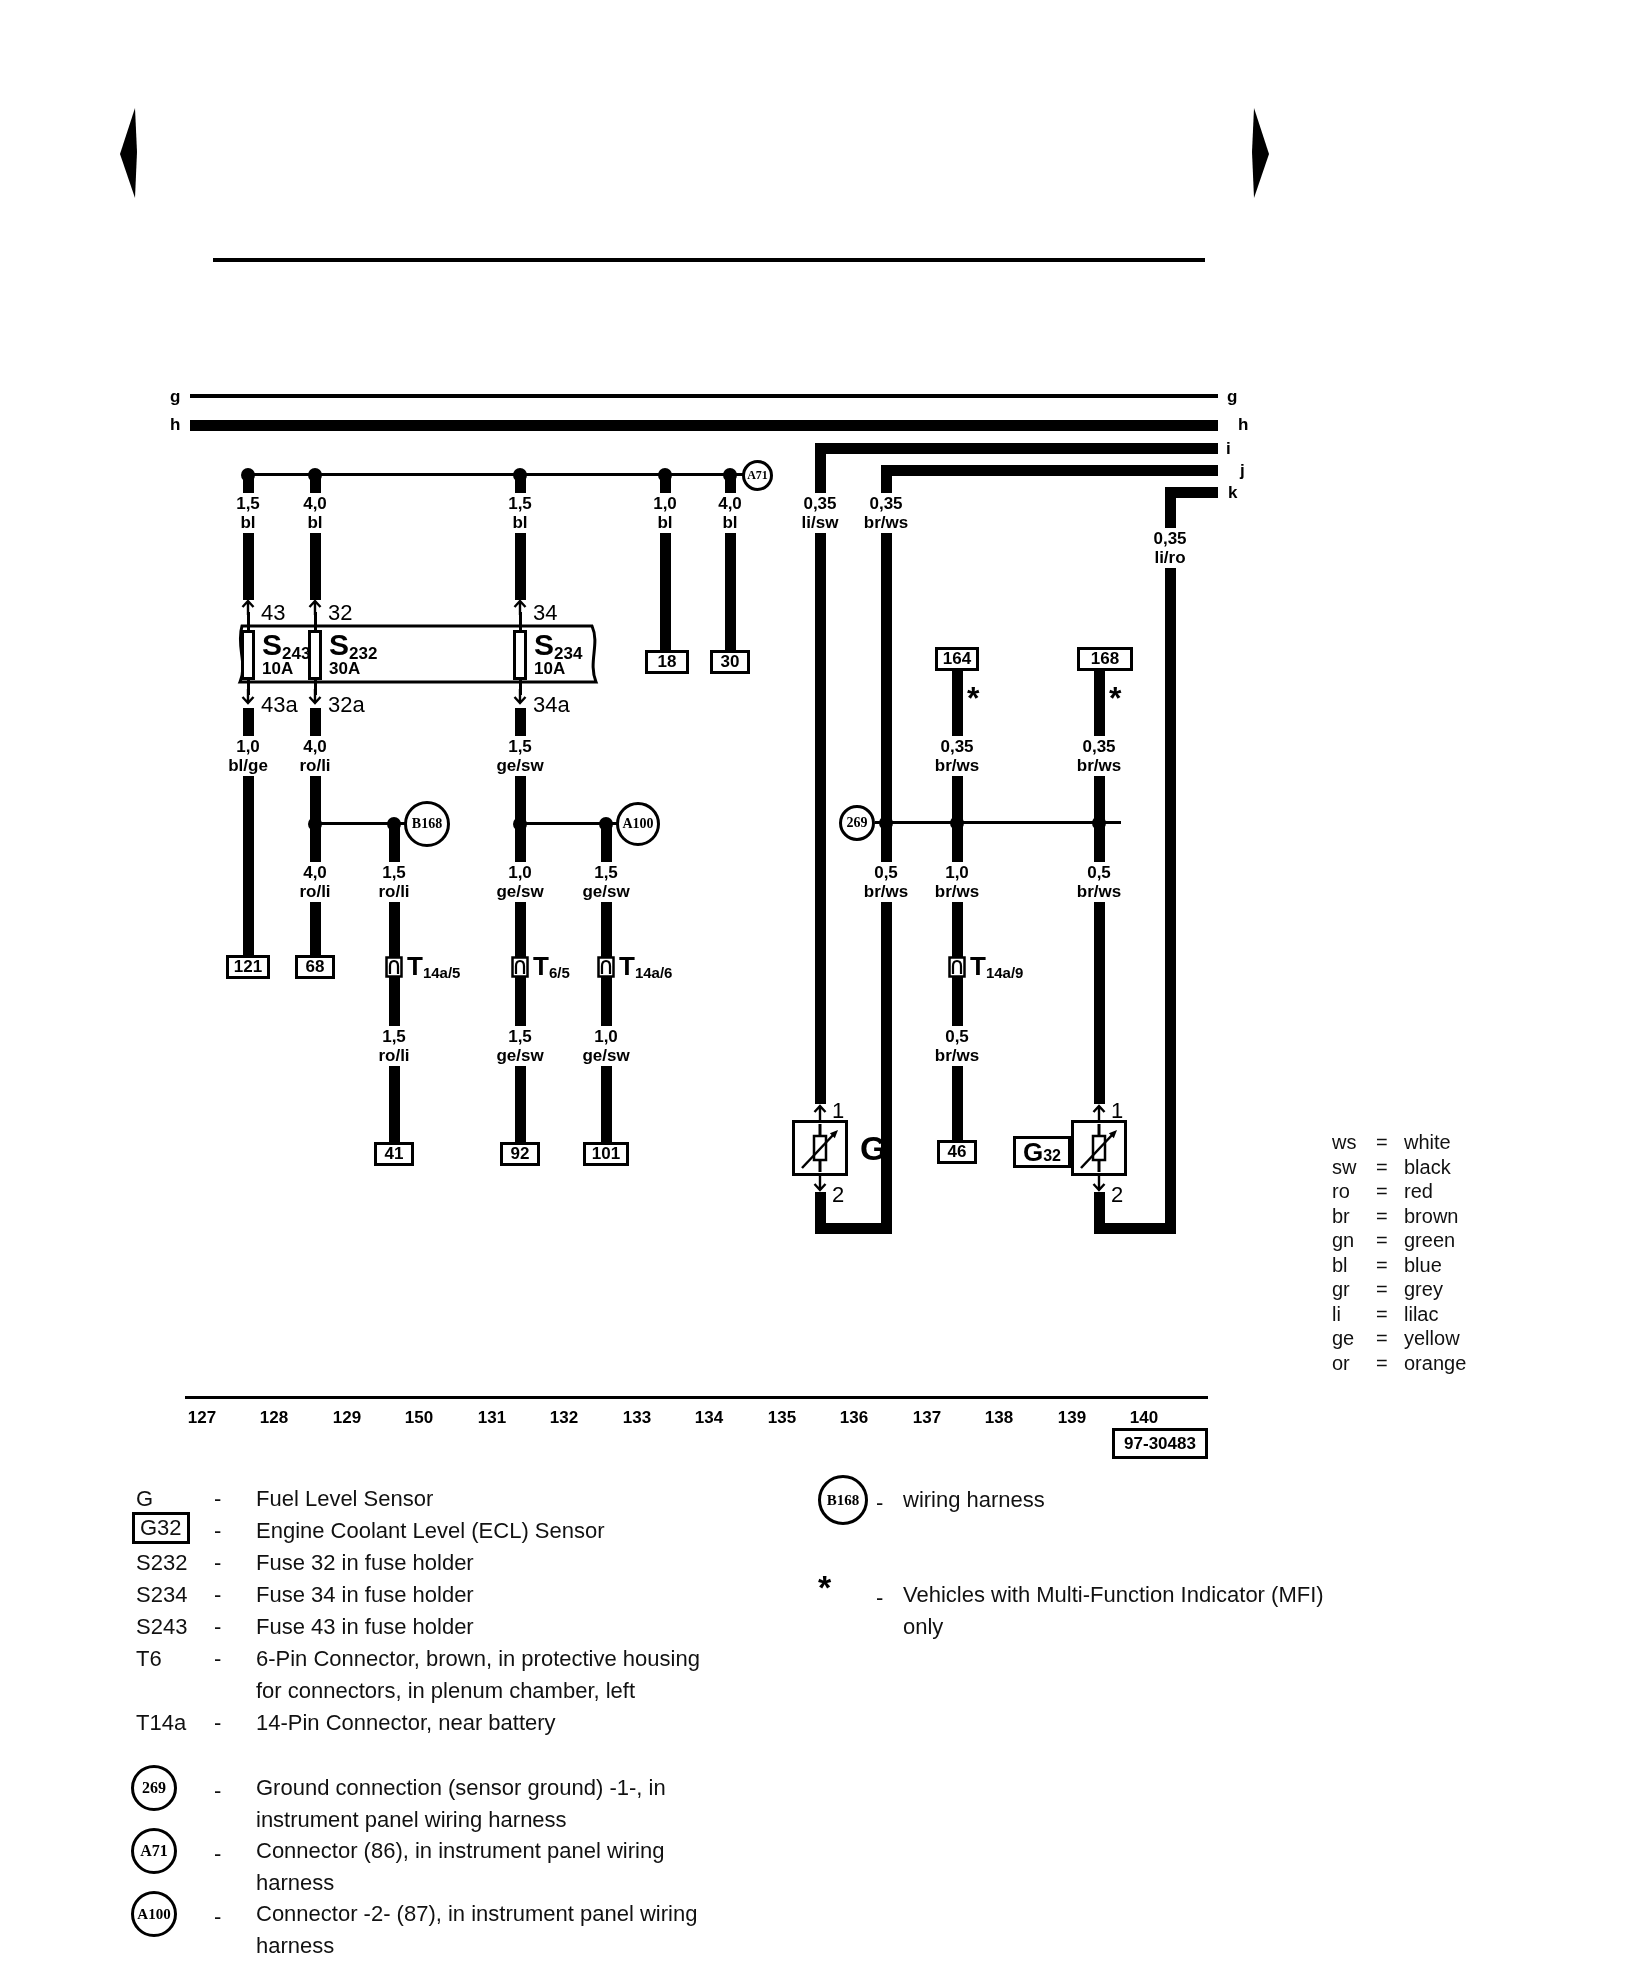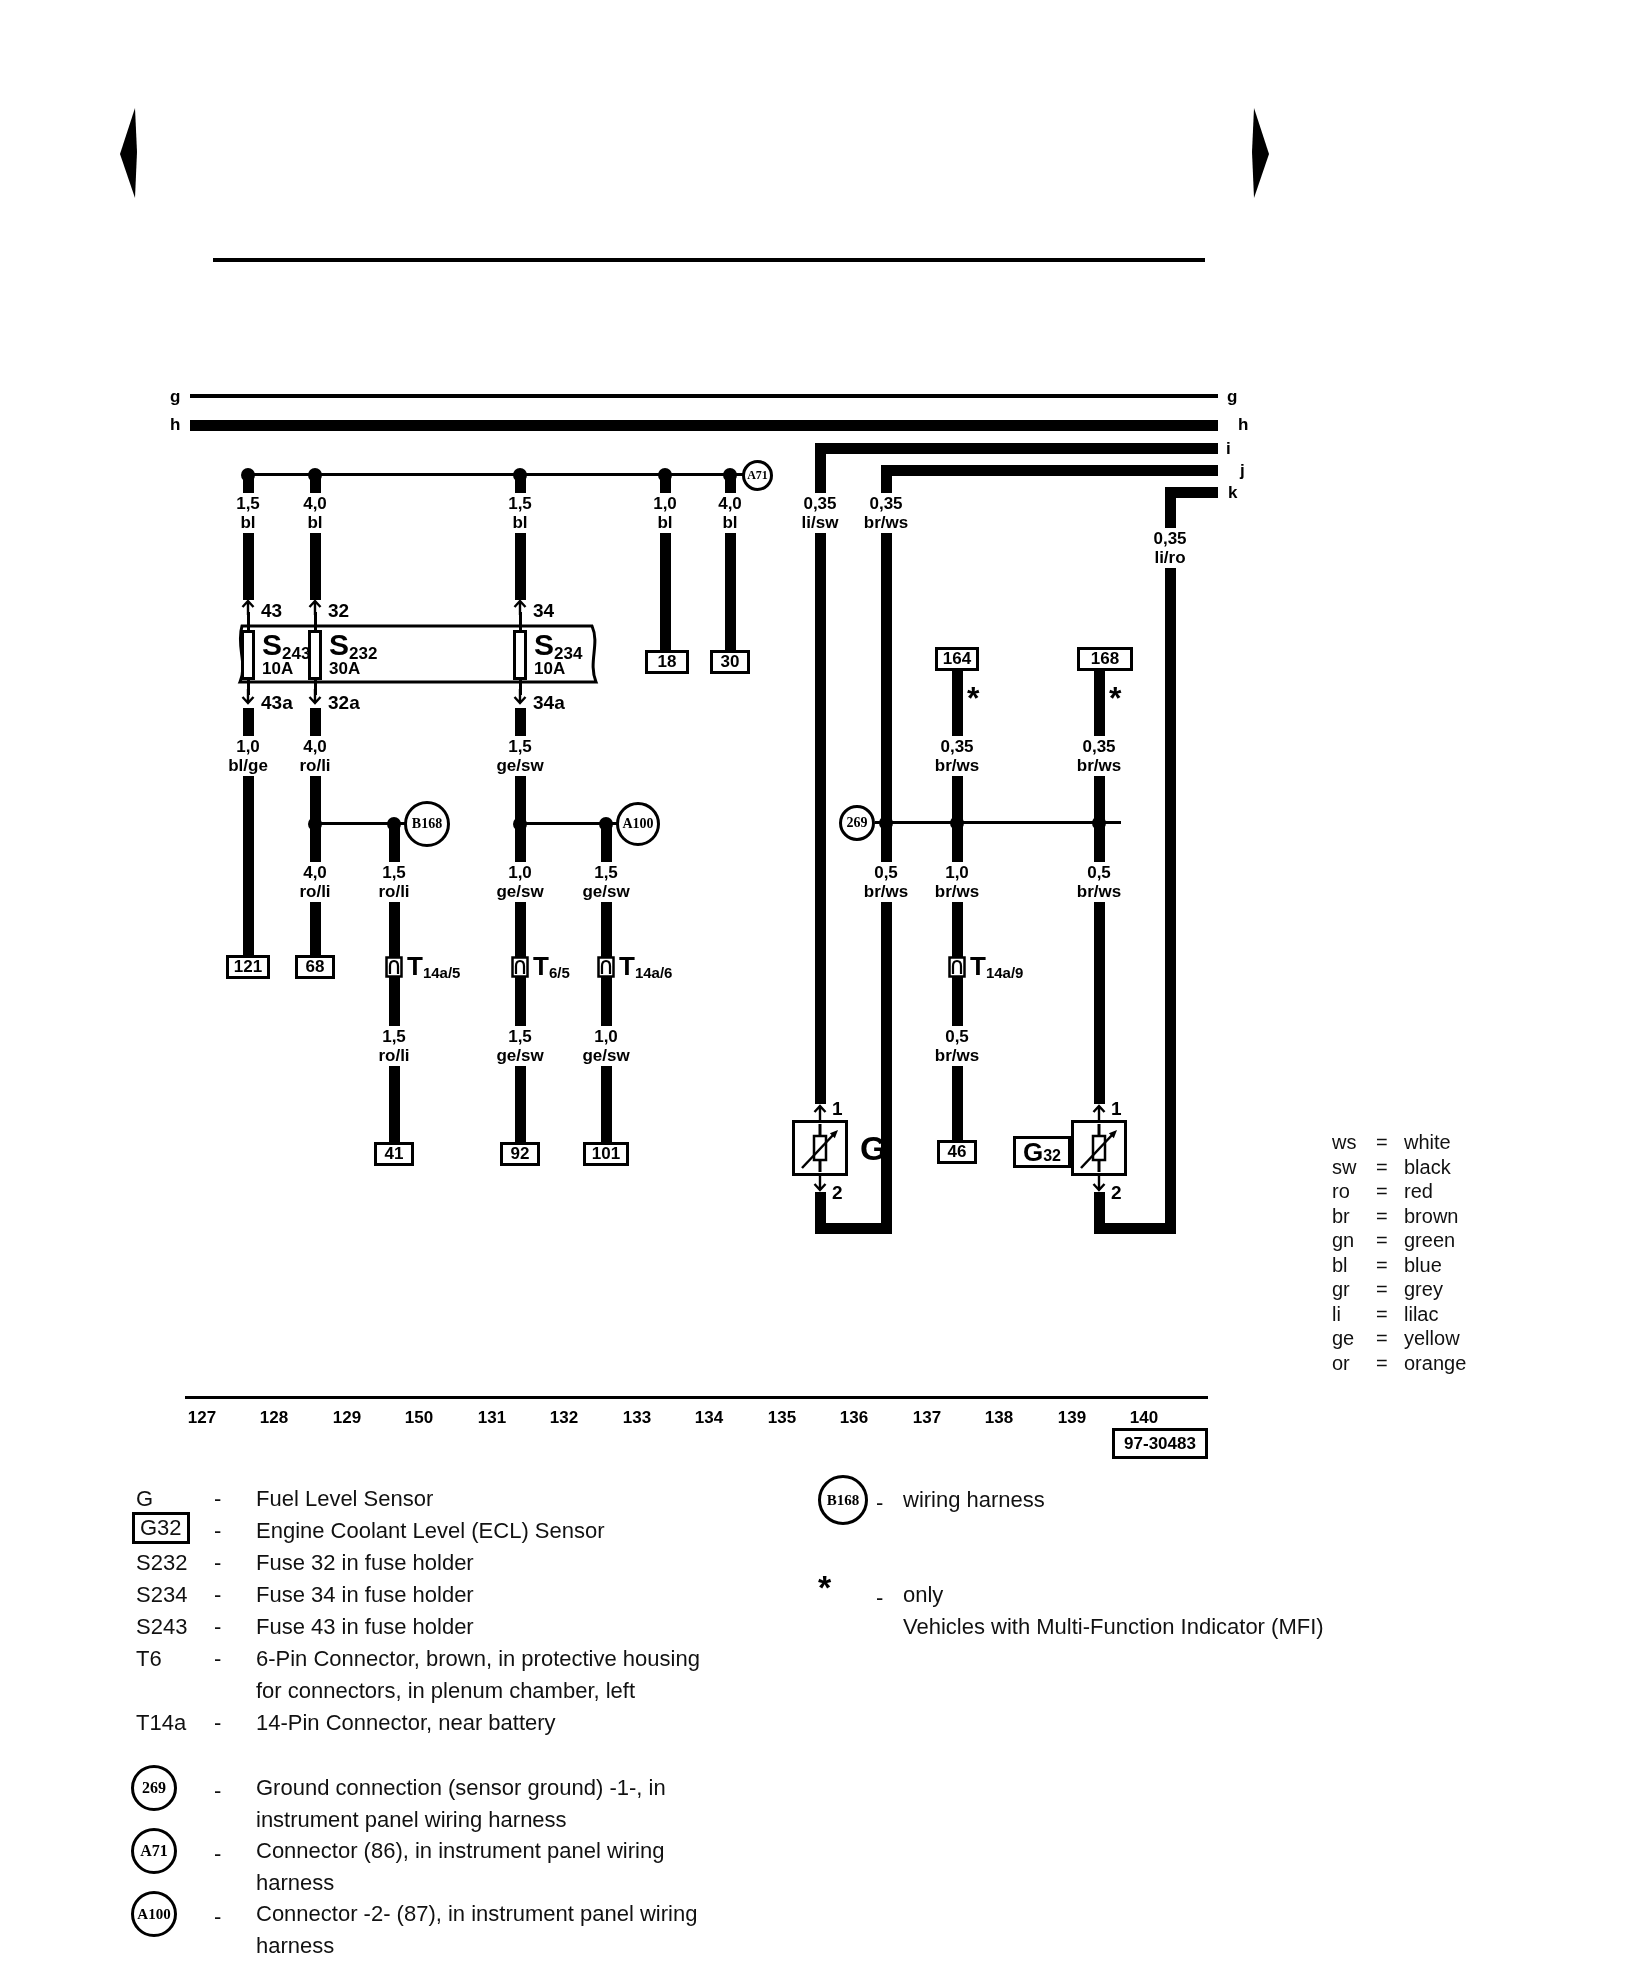--- a/index.html
+++ b/index.html
@@ -11,21 +11,21 @@
   .hz{position:absolute;height:11px;background:#000;}
   .ht{position:absolute;height:3px;background:#000;}
   .dot{position:absolute;width:14px;height:14px;border-radius:50%;background:#000;}
   .wl{position:absolute;transform:translateX(-50%);text-align:center;font-weight:bold;
       font-size:17px;line-height:19px;background:#fff;padding:1px 3px;white-space:nowrap;}
   .rl{position:absolute;font-weight:bold;font-size:17px;line-height:17px;}
   .term{position:absolute;display:flex;align-items:center;justify-content:center;
         border:3px solid #000;background:#fff;font-weight:bold;font-size:17px;box-sizing:border-box;}
   .circle{position:absolute;border:3px solid #000;border-radius:50%;background:#fff;
           display:flex;align-items:center;justify-content:center;font-weight:bold;box-sizing:border-box;font-family:Liberation Serif, serif;}
-  .pinlbl{position:absolute;font-weight:bold;font-size:19px;}
+  .pinlbl{position:absolute;font-weight:normal;font-size:22px;}
   .fl{font-weight:bold;font-size:30px;line-height:28px;}
   .fsub{font-weight:bold;font-size:17px;position:relative;top:4px;}
   .famp{font-weight:bold;font-size:17px;line-height:18px;}
   .tlab{position:absolute;white-space:nowrap;}
   .tl{font-weight:bold;font-size:26px;line-height:24px;}
   .tsub{font-weight:bold;font-size:15px;position:relative;top:3px;}
   .ast{position:absolute;font-weight:bold;font-size:32px;line-height:30px;}
   .track{position:absolute;transform:translateX(-50%);font-weight:bold;font-size:17px;}
   .leg{position:absolute;font-size:22px;line-height:26px;color:#111;white-space:nowrap;}
   .leg2{position:absolute;font-size:22px;line-height:32px;color:#111;white-space:nowrap;}
@@ -451,17 +451,17 @@
   </div>
 
   <div class="circle" style="left:818px;top:1475px;width:50px;height:50px;font-size:15px">B168</div>
   <div class="leg" style="left:876px;top:1490px">-</div>
   <div class="leg2" style="left:903px;top:1484px">
       <div>wiring harness</div>
   </div>
   <div class="ast" style="left:818px;top:1572px;font-size:34px">*</div>
   <div class="leg" style="left:876px;top:1585px">-</div>
   <div class="leg2" style="left:903px;top:1579px">
-    <div>only</div>
-      <div>Vehicles with Multi-Function Indicator (MFI)</div>
+    <div>Vehicles with Multi-Function Indicator (MFI)</div>
+      <div>only</div>
   </div>
 
 </div>
 
 </body></html>

